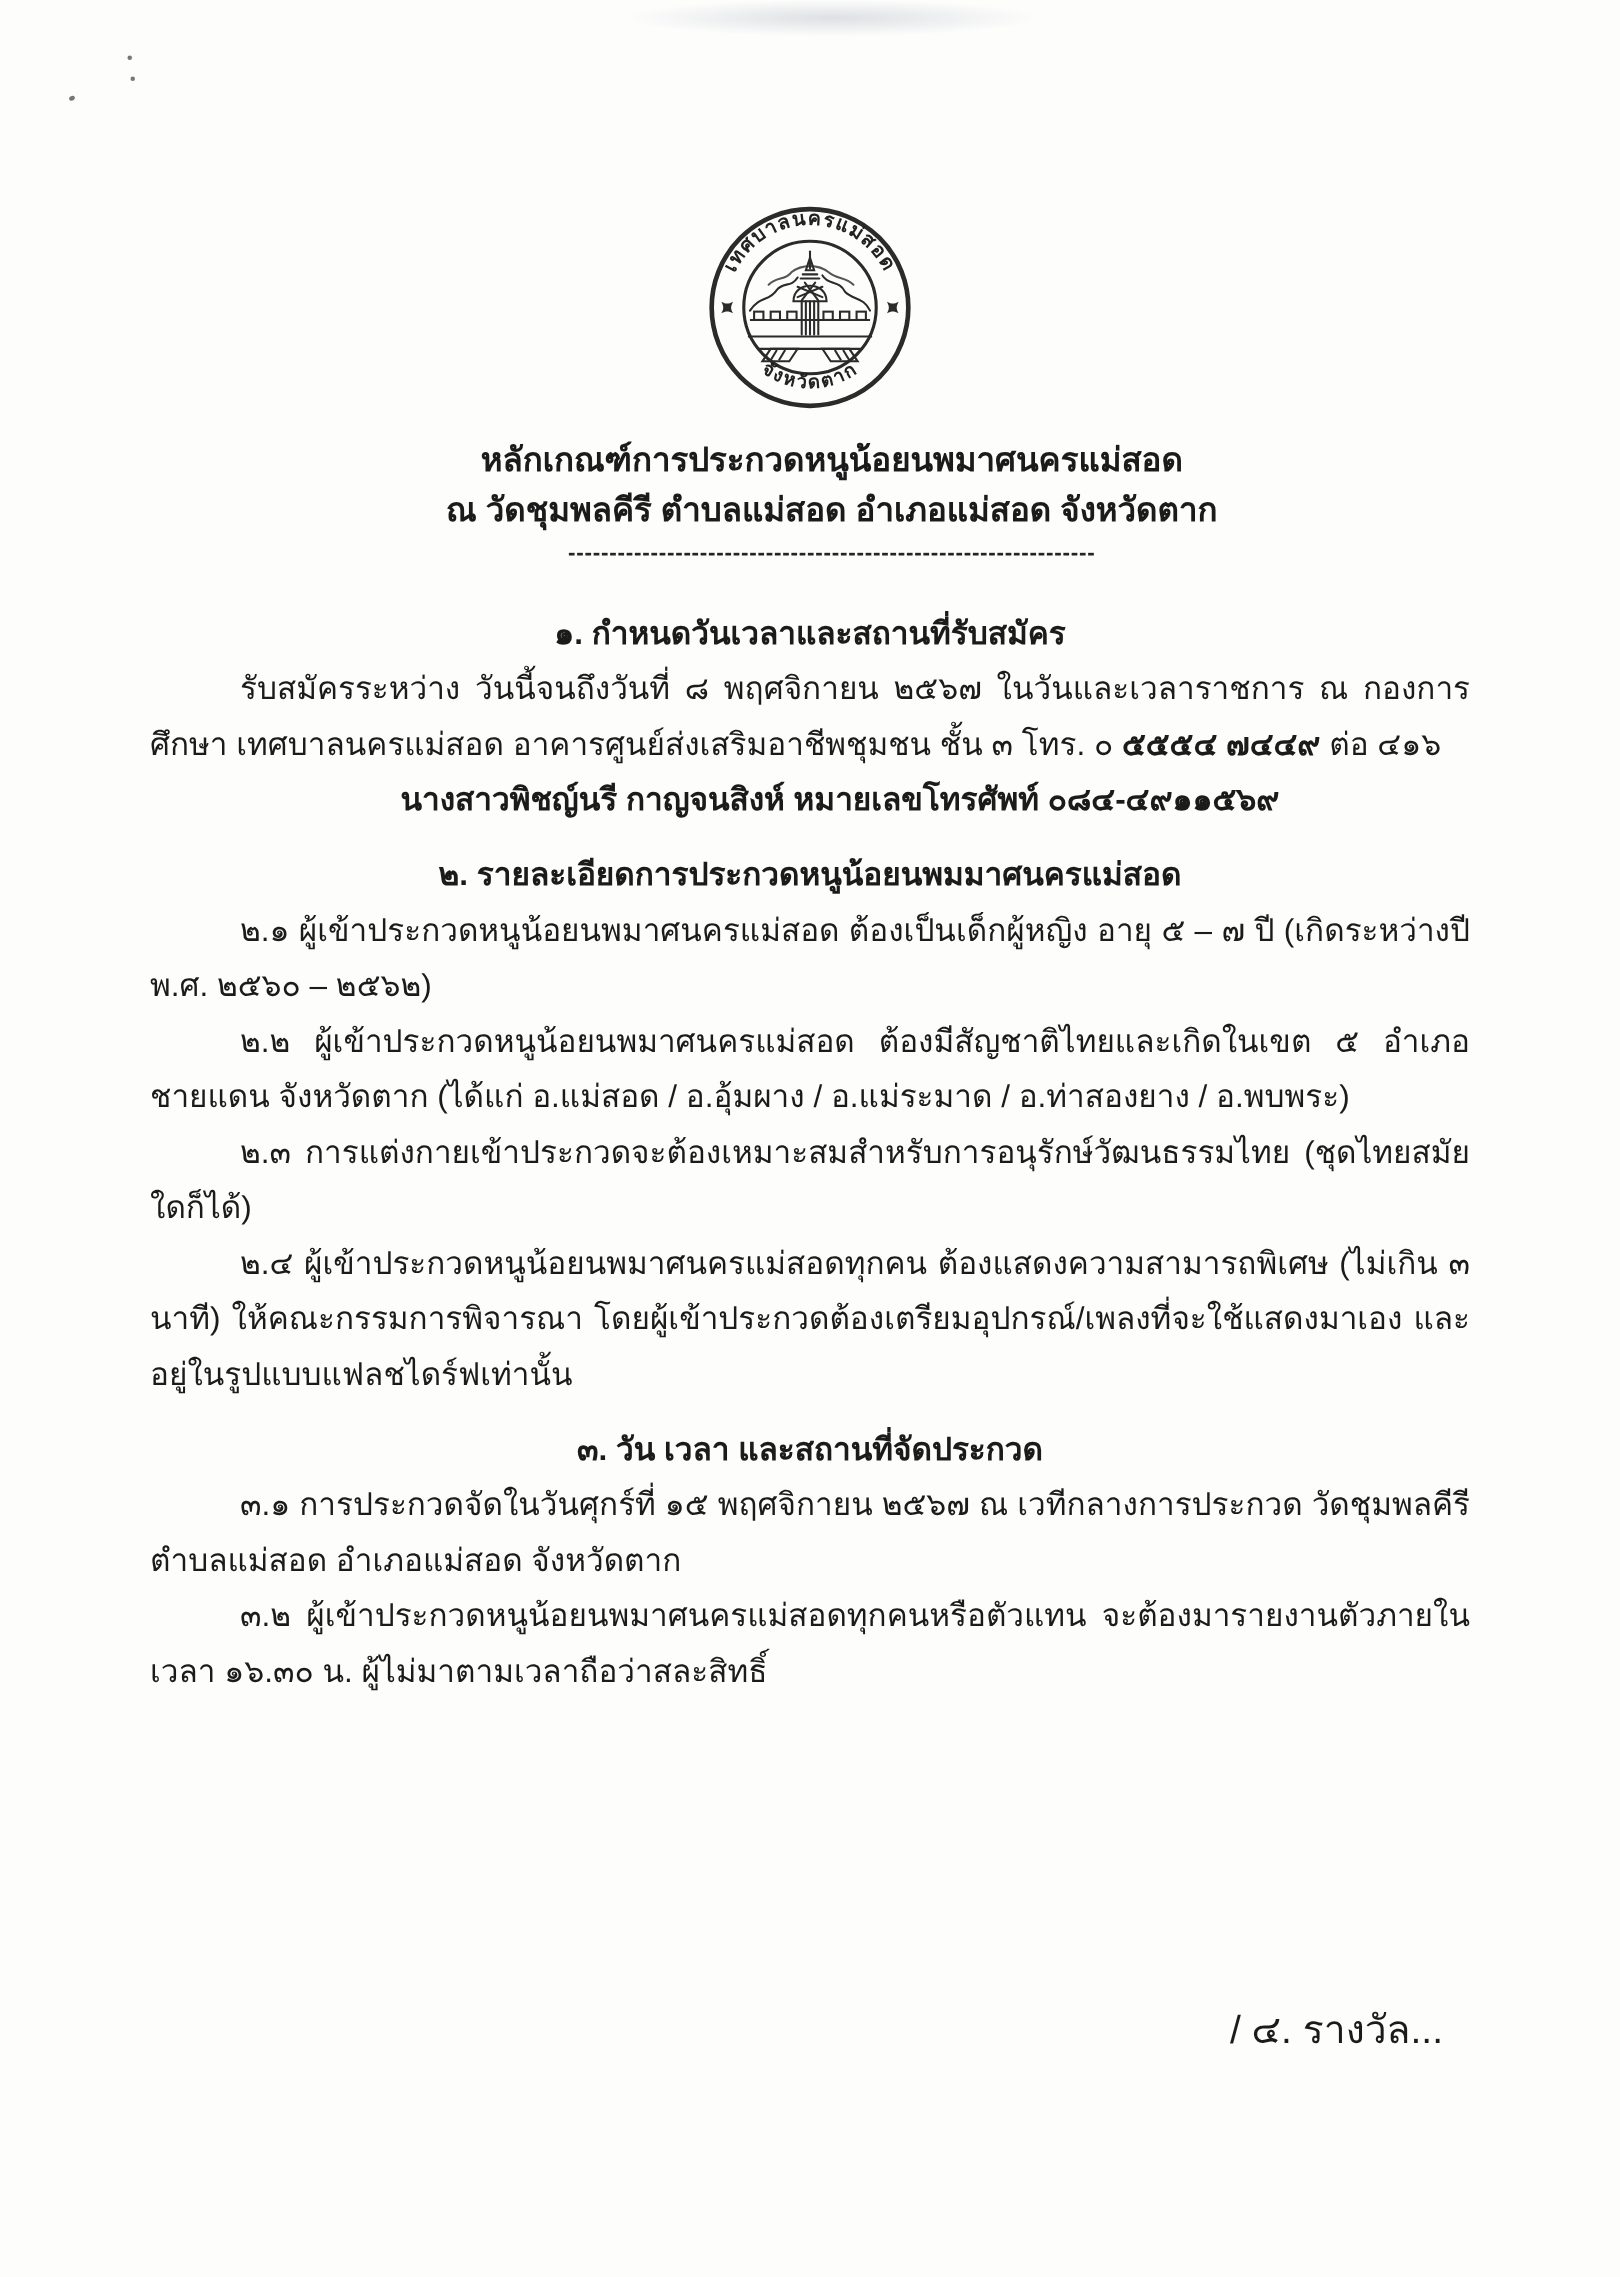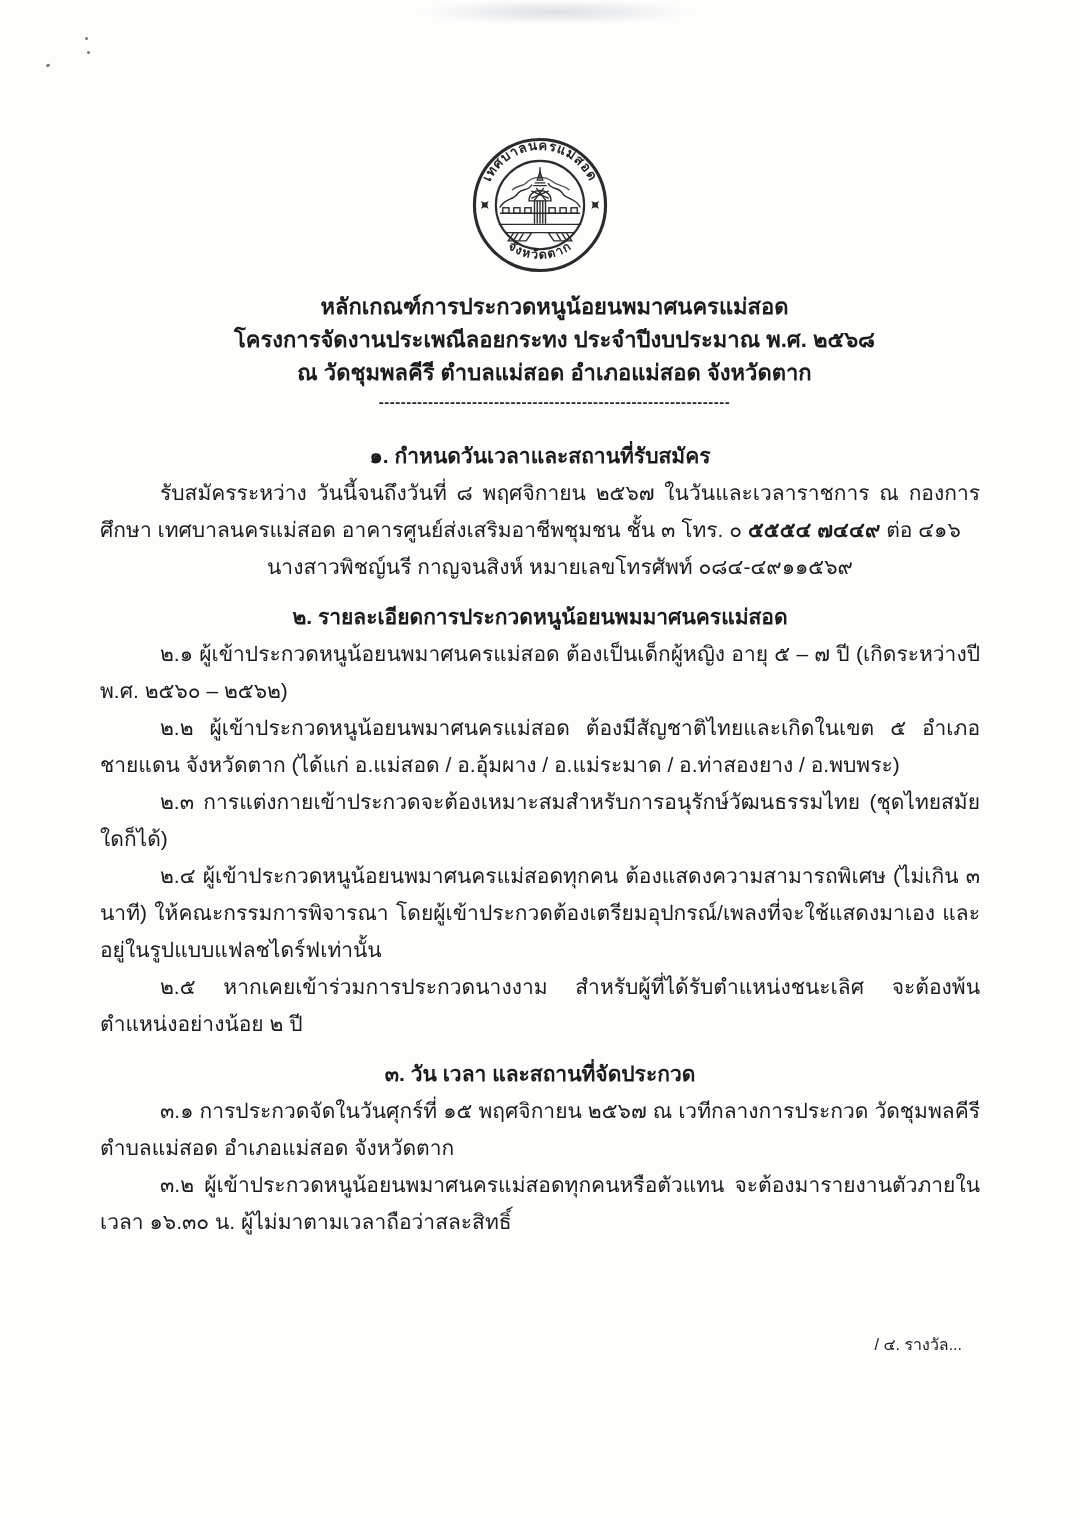--- a/index.html
+++ b/index.html
@@ -25,23 +25,23 @@
   .seal{display:block;margin:136px auto 0;}
   
   .title-block{margin-top:16px;text-align:center;font-weight:bold;font-size:22px;line-height:33px;padding-left:29px;}
   .divider{font-size:15px;font-weight:bold;letter-spacing:0.5px;line-height:22px;margin-top:2px;color:#242424;}
   
   .content{margin:24px 100px 0 100px;font-size:21px;line-height:37px;text-align:justify;}
   .sec-h{font-weight:bold;text-align:center;}
   .sec-h.mt{margin-top:13px;}
   .content p{margin:0;}
   p.ind{text-indent:60px;}
-  p.ind3{margin-left:167px;text-align:left;}
+  p.ind3{margin-left:167px;text-align:left;font-weight:bold;}
   b{font-weight:bold;}
-  .page-footer{position:absolute;top:1332px;right:118px;font-size:16px;}
+  .page-footer{position:absolute;top:1332px;right:118px;font-size:26px;}
 </style>
 </head>
 <body>
 
 <div class="page">
 
   <div class="smudge"></div>
   <span class="speck s1"></span>
   <span class="speck s2"></span>
   <span class="speck s3"></span>
@@ -107,37 +107,35 @@
       <line x1="68" y1="141" x2="62" y2="151"></line>
       <line x1="76" y1="141" x2="70" y2="151"></line>
       <path d="M 112,140 L 138,140 L 146,152 L 120,152 Z"></path>
       <line x1="124" y1="141" x2="130" y2="151"></line>
       <line x1="132" y1="141" x2="138" y2="151"></line>
     </g>
   </svg>
 
   <header class="title-block">
     <div>หลักเกณฑ์การประกวดหนูน้อยนพมาศนครแม่สอด</div>
-    <div>โครงการจัดงานประเพณีลอยกระทง ประจำปีงบประมาณ พ.ศ. ๒๕๖๘</div>
     <div>ณ วัดชุมพลคีรี ตำบลแม่สอด อำเภอแม่สอด จังหวัดตาก</div>
     <div class="divider">----------------------------------------------------------------</div>
   </header>
 
   <main class="content">
 
     <div class="sec-h">๑. กำหนดวันเวลาและสถานที่รับสมัคร</div>
     <p class="ind"><span>รับสมัครระหว่าง วันนี้จนถึงวันที่ ๘ พฤศจิกายน ๒๕๖๗ ในวันและเวลาราชการ ณ กองการศึกษา เทศบาลนครแม่สอด อาคารศูนย์ส่งเสริมอาชีพชุมชน ชั้น ๓ โทร. ๐ </span><b>๕๕๕๔ ๗๔๔๙</b><span> ต่อ ๔๑๖</span></p>
     <p class="ind3">นางสาวพิชญ์นรี กาญจนสิงห์ หมายเลขโทรศัพท์ ๐๘๔-๔๙๑๑๕๖๙</p>
 
     <div class="sec-h mt">๒. รายละเอียดการประกวดหนูน้อยนพมมาศนครแม่สอด</div>
     <p class="ind">๒.๑ ผู้เข้าประกวดหนูน้อยนพมาศนครแม่สอด ต้องเป็นเด็กผู้หญิง อายุ ๕ – ๗ ปี (เกิดระหว่างปี พ.ศ. ๒๕๖๐ – ๒๕๖๒)</p>
     <p class="ind">๒.๒ ผู้เข้าประกวดหนูน้อยนพมาศนครแม่สอด ต้องมีสัญชาติไทยและเกิดในเขต ๕ อำเภอชายแดน จังหวัดตาก (ได้แก่ อ.แม่สอด / อ.อุ้มผาง / อ.แม่ระมาด / อ.ท่าสองยาง / อ.พบพระ)</p>
     <p class="ind">๒.๓ การแต่งกายเข้าประกวดจะต้องเหมาะสมสำหรับการอนุรักษ์วัฒนธรรมไทย (ชุดไทยสมัยใดก็ได้)</p>
     <p class="ind">๒.๔ ผู้เข้าประกวดหนูน้อยนพมาศนครแม่สอดทุกคน ต้องแสดงความสามารถพิเศษ (ไม่เกิน ๓ นาที) ให้คณะกรรมการพิจารณา โดยผู้เข้าประกวดต้องเตรียมอุปกรณ์/เพลงที่จะใช้แสดงมาเอง และอยู่ในรูปแบบแฟลชไดร์ฟเท่านั้น</p>
-    <p class="ind">๒.๕ หากเคยเข้าร่วมการประกวดนางงาม สำหรับผู้ที่ได้รับตำแหน่งชนะเลิศ จะต้องพ้นตำแหน่งอย่างน้อย ๒ ปี</p>
 
     <div class="sec-h mt">๓. วัน เวลา และสถานที่จัดประกวด</div>
     <p class="ind">๓.๑ การประกวดจัดในวันศุกร์ที่ ๑๕ พฤศจิกายน ๒๕๖๗ ณ เวทีกลางการประกวด วัดชุมพลคีรี ตำบลแม่สอด อำเภอแม่สอด จังหวัดตาก</p>
     <p class="ind">๓.๒ ผู้เข้าประกวดหนูน้อยนพมาศนครแม่สอดทุกคนหรือตัวแทน จะต้องมารายงานตัวภายในเวลา ๑๖.๓๐ น. ผู้ไม่มาตามเวลาถือว่าสละสิทธิ์</p>
 
   </main>
 
   <div class="page-footer">/ ๔. รางวัล...</div>
 
 </div>

